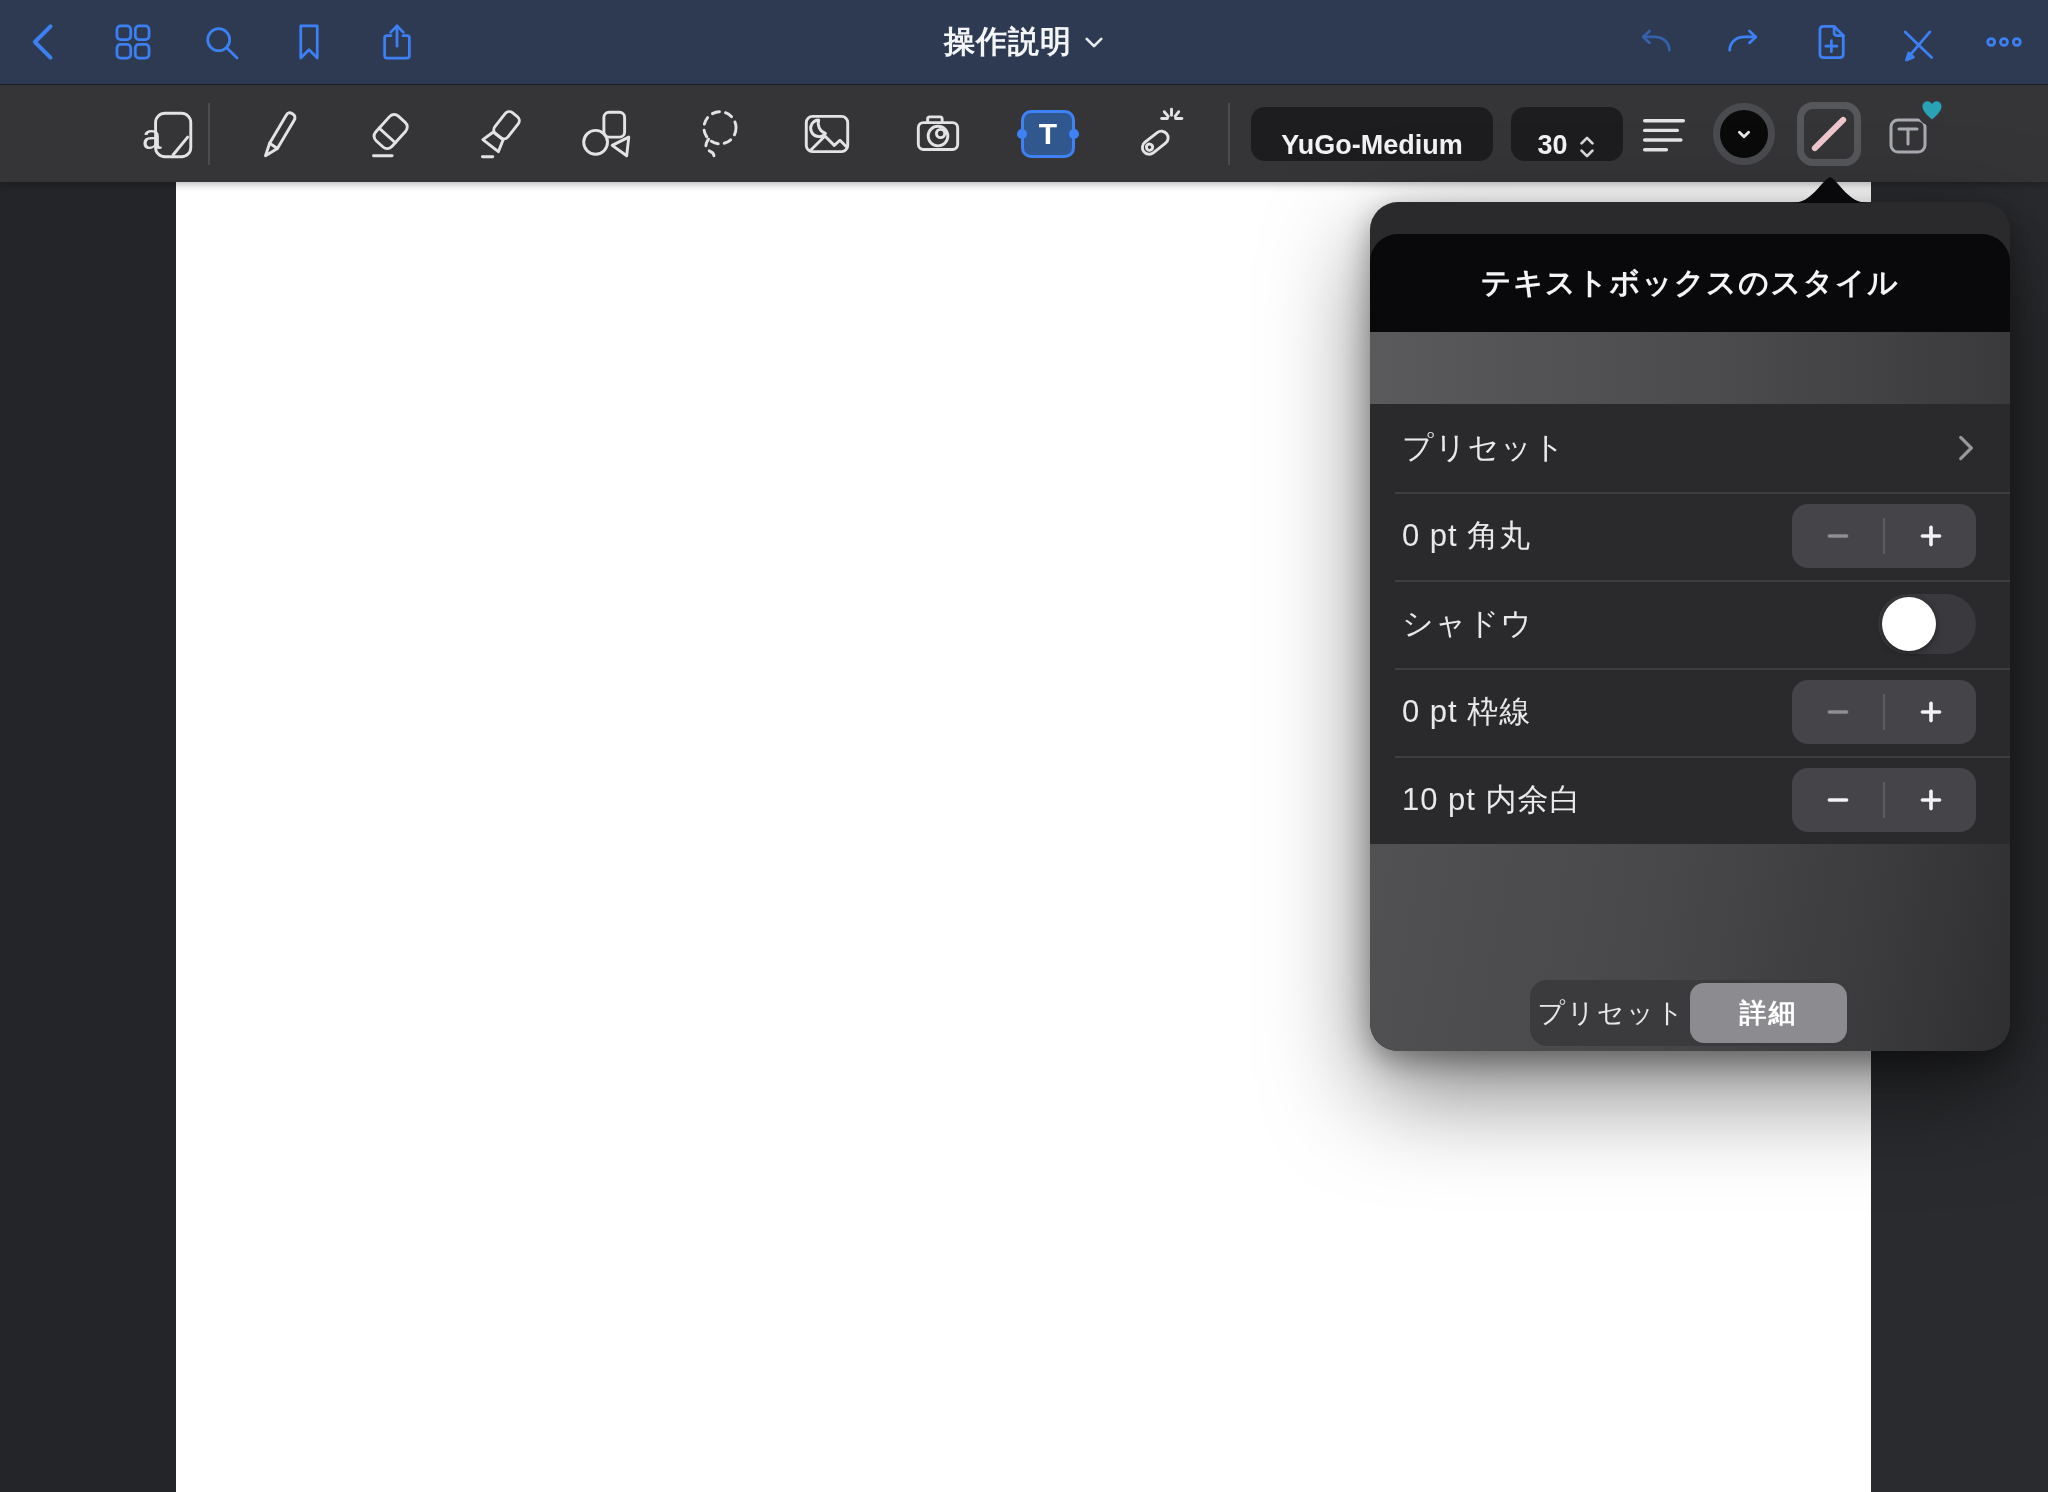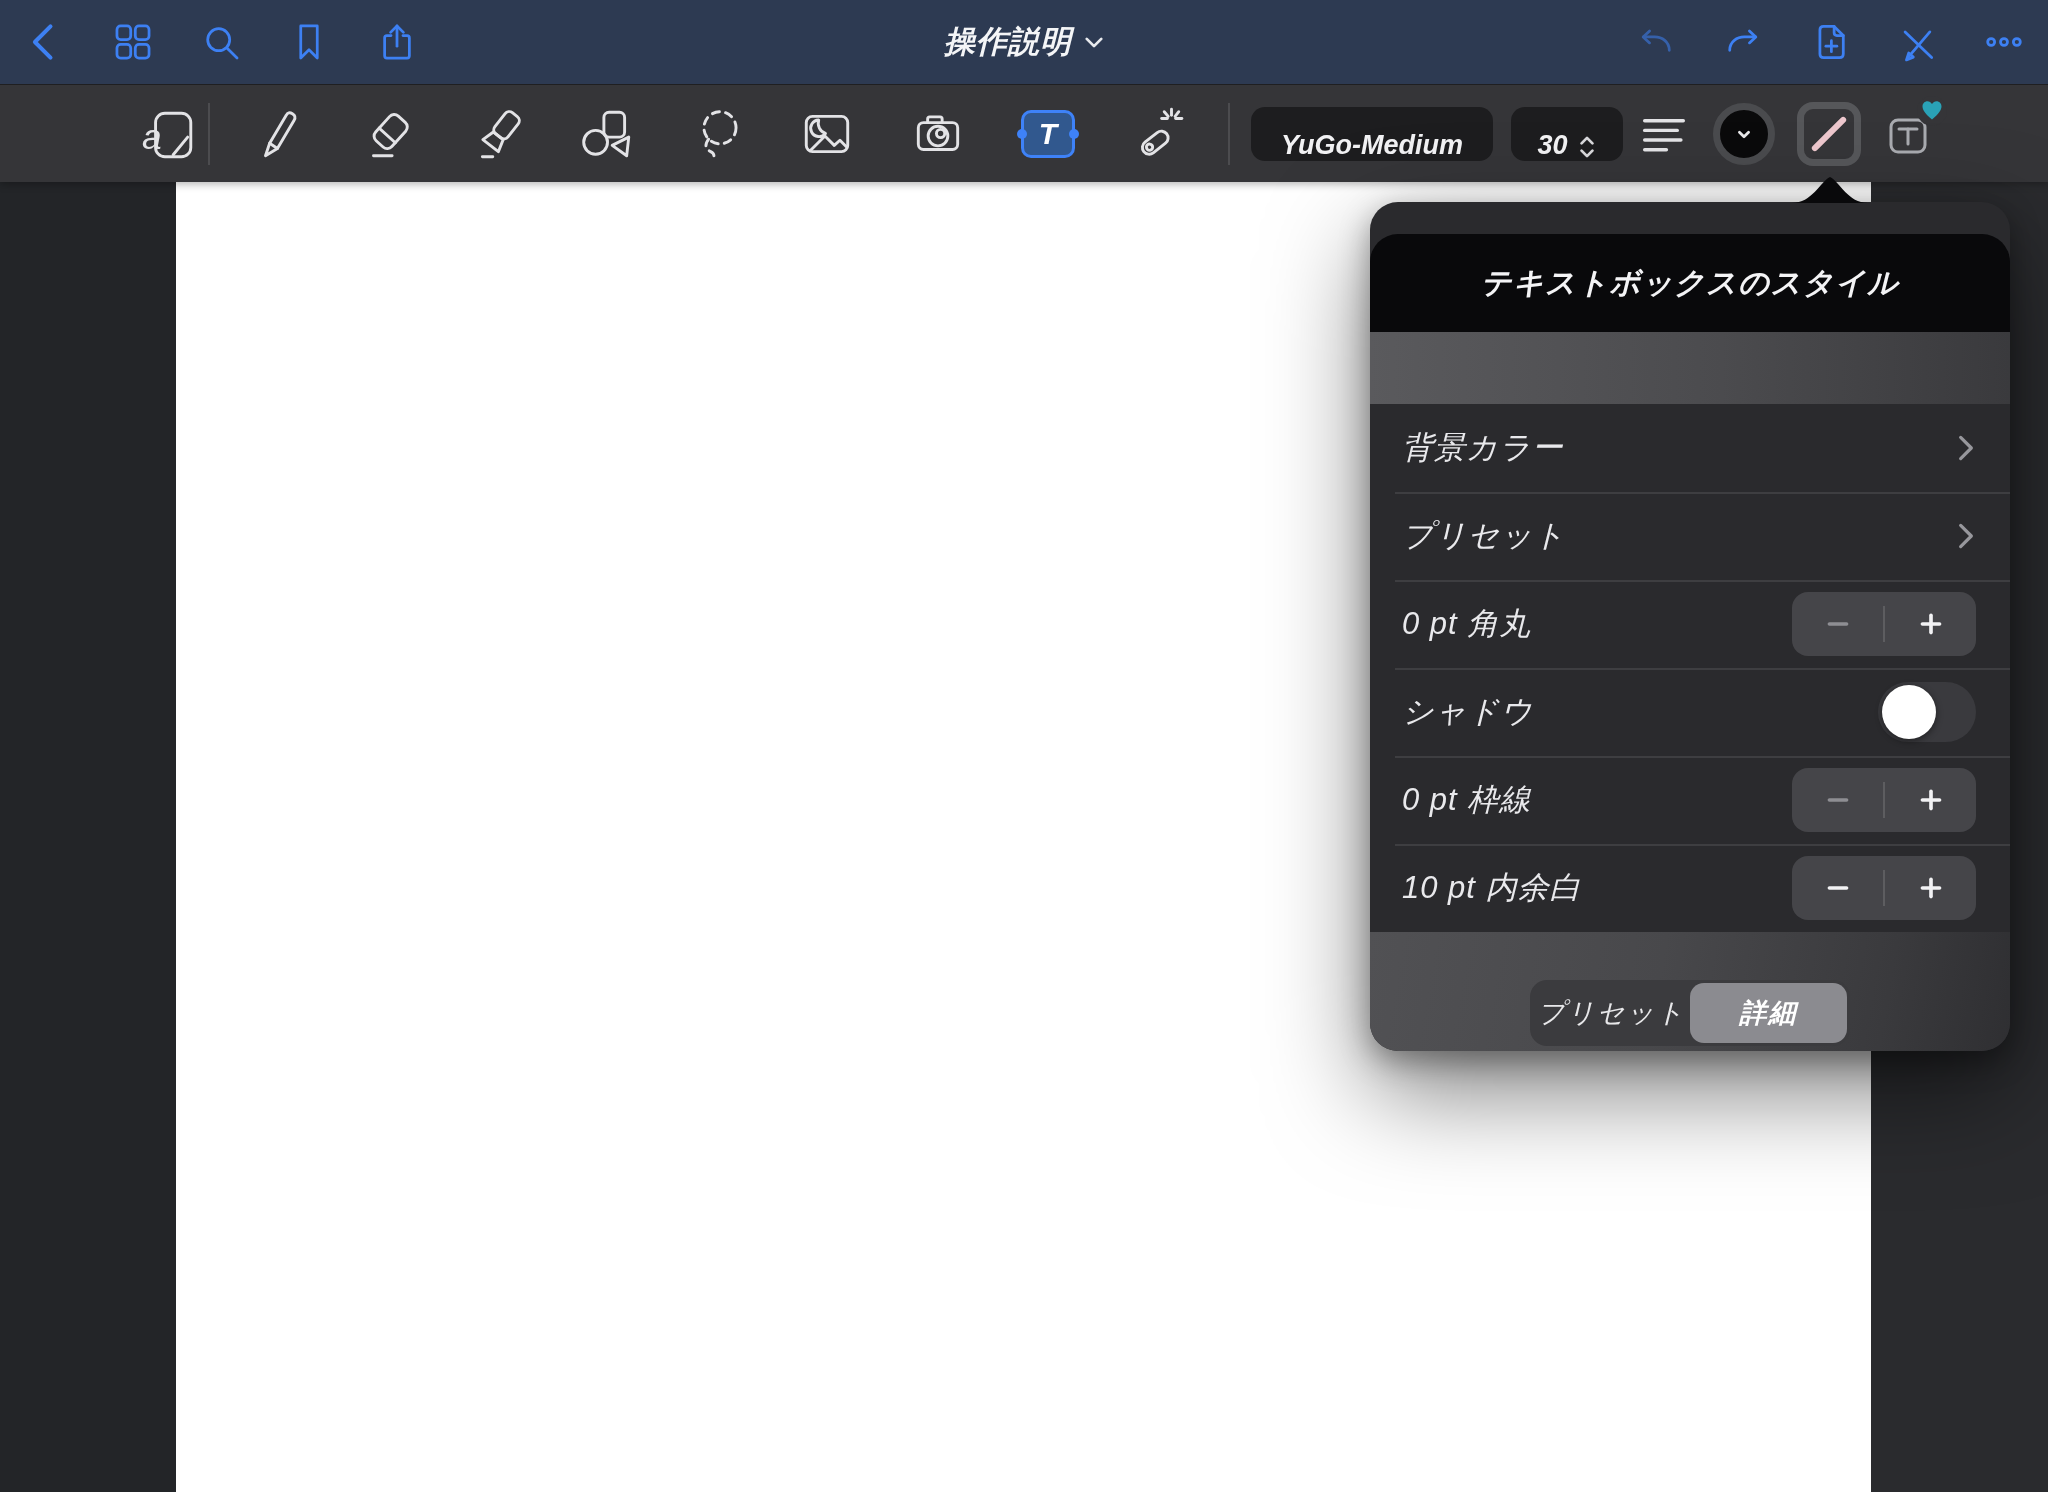--- a/index.html
+++ b/index.html
@@ -1,18 +1,18 @@
 <!DOCTYPE html>
 <html><head>
 <meta charset="utf-8">
 <style>
   * { margin:0; padding:0; box-sizing:border-box; }
   html,body { width:2048px; height:1492px; overflow:hidden; background:#232528;
     font-family:"Liberation Sans","DejaVu Sans",sans-serif; }
-  .stage { position:relative; width:2048px; height:1492px;font-style:italic; }
+  .stage { position:relative; width:2048px; height:1492px; }
 
   
   .topbar { position:absolute; left:0; top:0; width:2048px; height:84px; background:#2d3a52; z-index:30; }
   .tb-left { position:absolute; left:21px; top:0; height:84px; display:flex; align-items:center; gap:40px; }
   .tb-right { position:absolute; right:20px; top:0; height:84px; display:flex; align-items:center; gap:39px; }
   .tb-btn { width:48px; height:48px; display:flex; align-items:center; justify-content:center; color:#3d80f3; }
   .tb-btn svg { width:44px; height:44px; }
   .tb-btn.dim { opacity:.55; }
   .tb-title { position:absolute; left:50%; top:0; transform:translateX(-50%); height:84px;
     display:flex; align-items:center; gap:12px; }
@@ -301,26 +301,20 @@
     </svg>
 
     <div class="pop-header">
       <span class="pop-title">テキストボックスのスタイル</span>
     </div>
 
     <div class="pop-strip"></div>
 
     <div class="pop-rows">
 
-      <div class="prow">
-        <span class="lbl">背景カラー</span>
-        <svg class="chev" viewBox="0 0 18 30" stroke-width="3.4">
-            <polyline points="4 5 14 15 4 25"></polyline>
-          </svg>
-      </div>
 
       <div class="prow">
         <span class="lbl">プリセット</span>
         <svg class="chev" viewBox="0 0 18 30" stroke-width="3.4">
             <polyline points="4 5 14 15 4 25"></polyline>
           </svg>
       </div>
 
       <div class="prow">
         <span class="lbl">0 pt 角丸</span>

